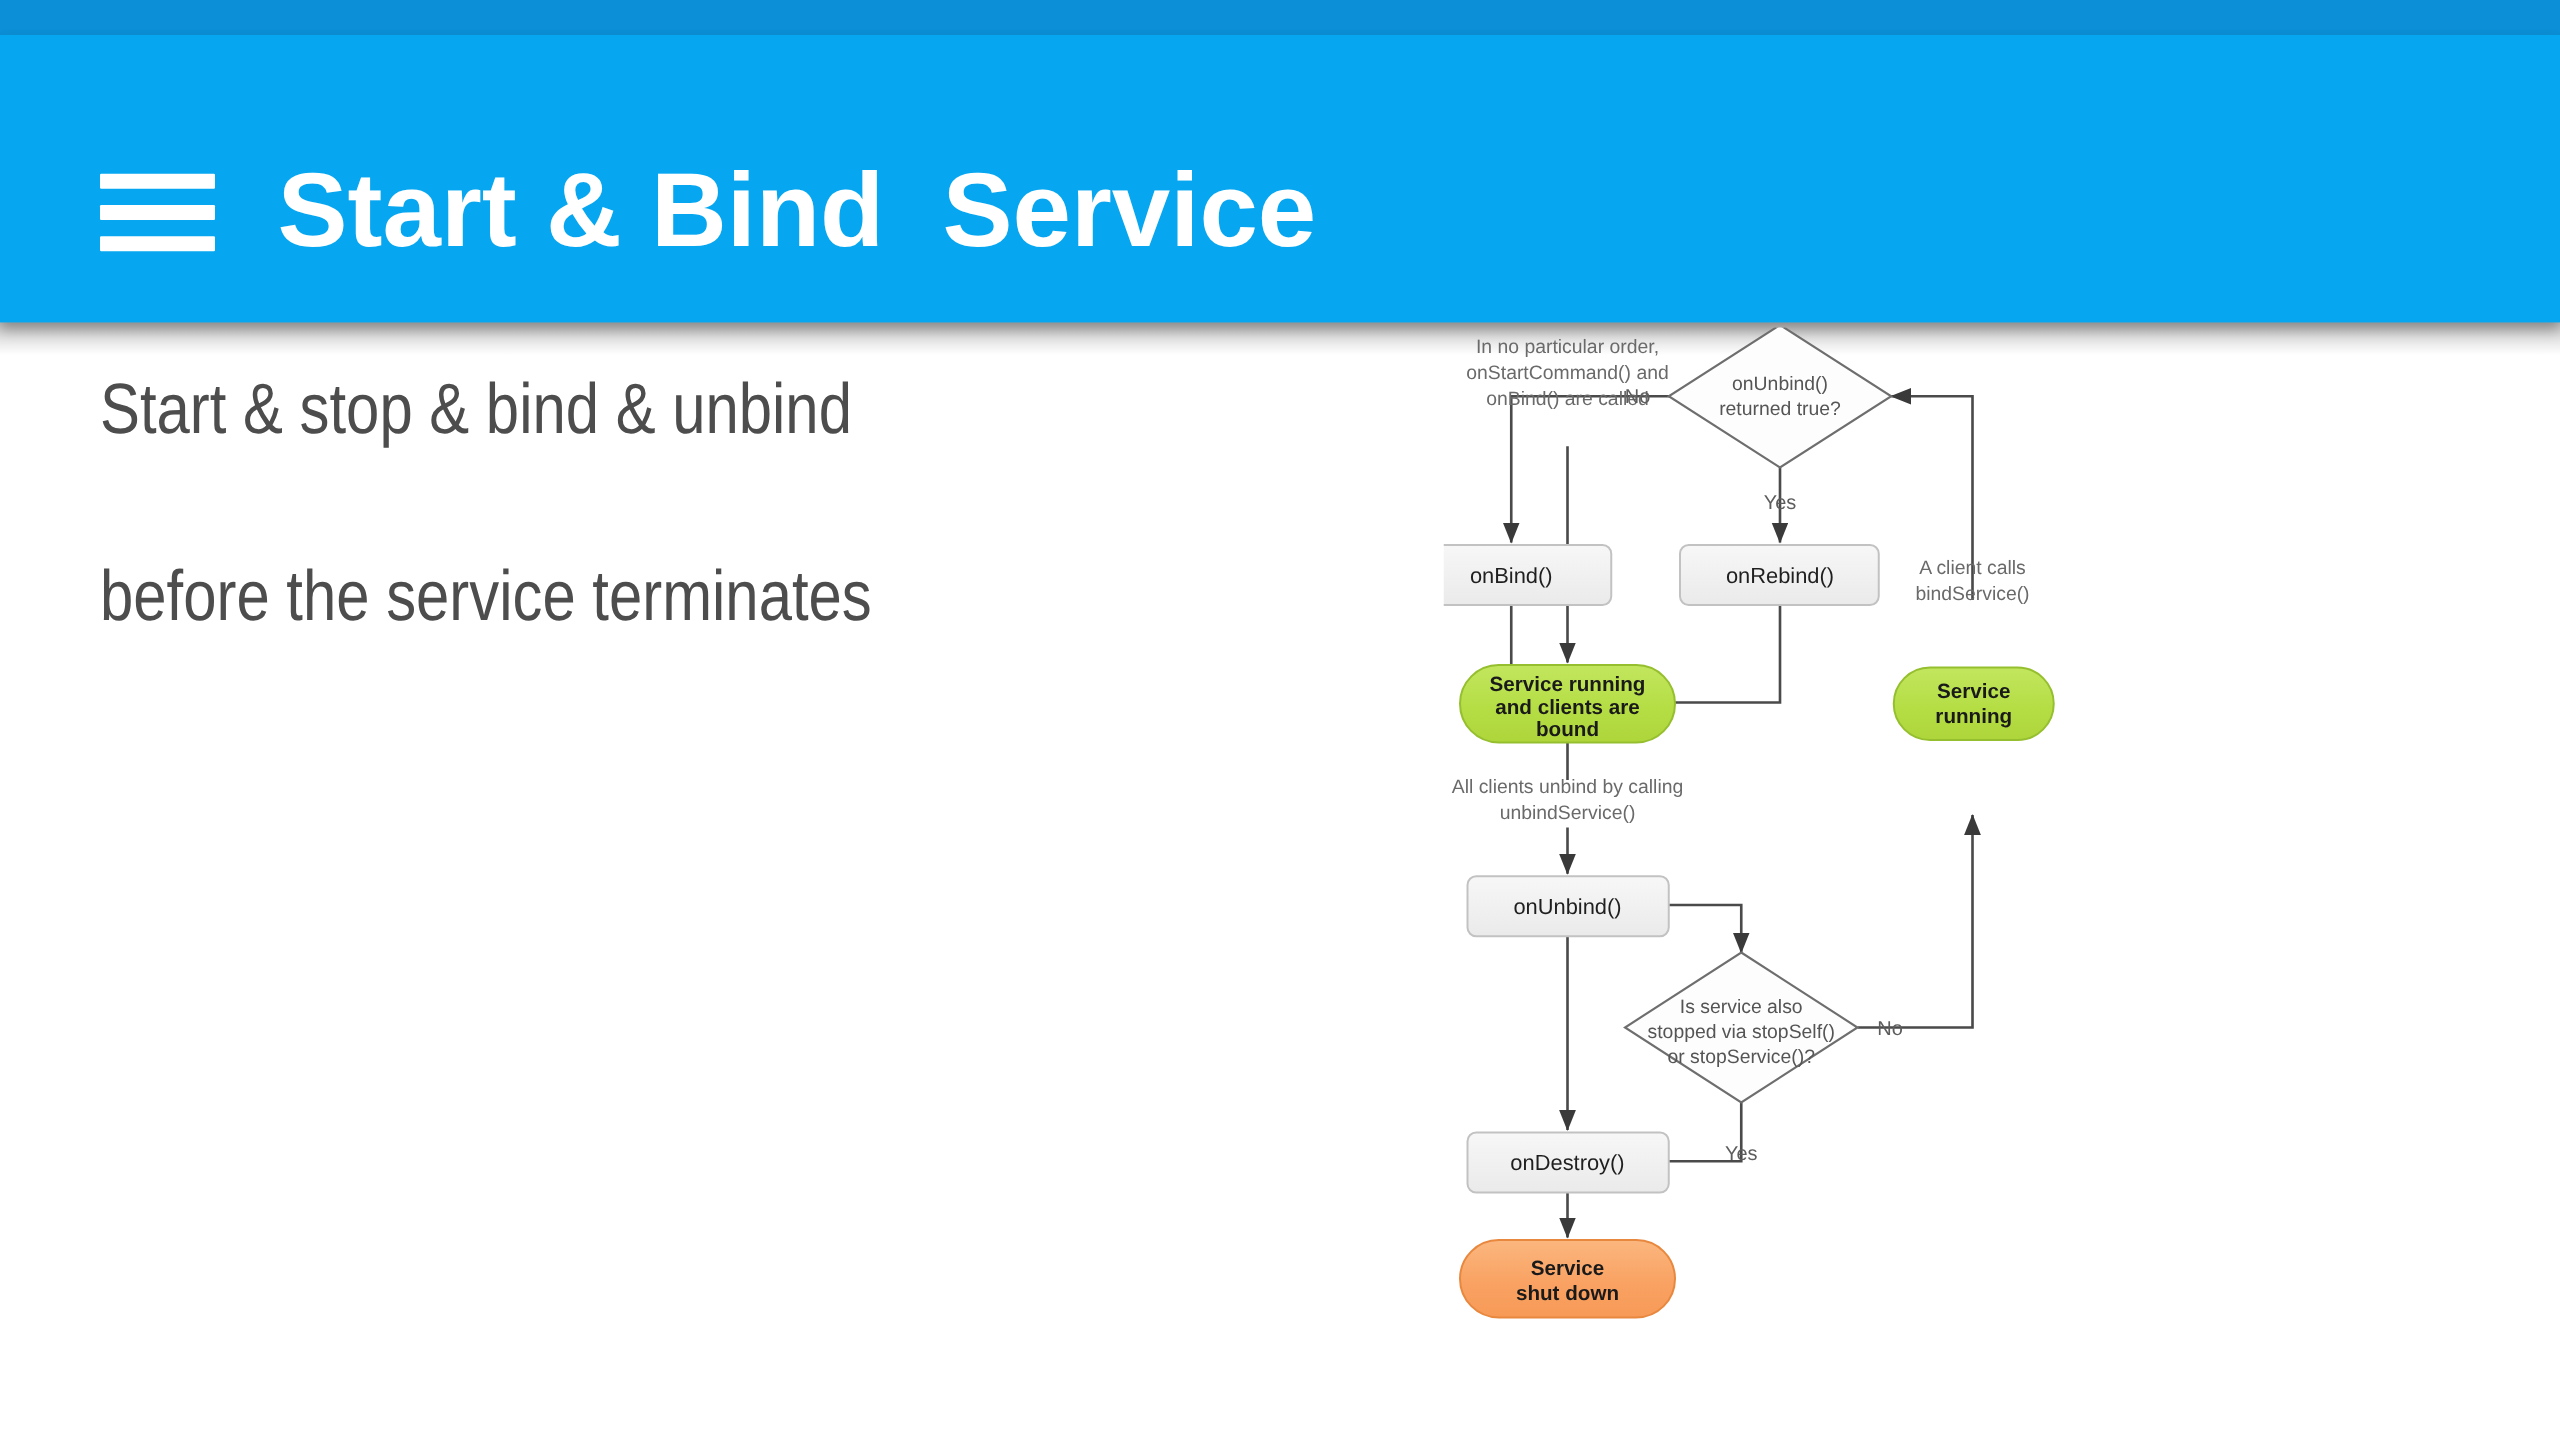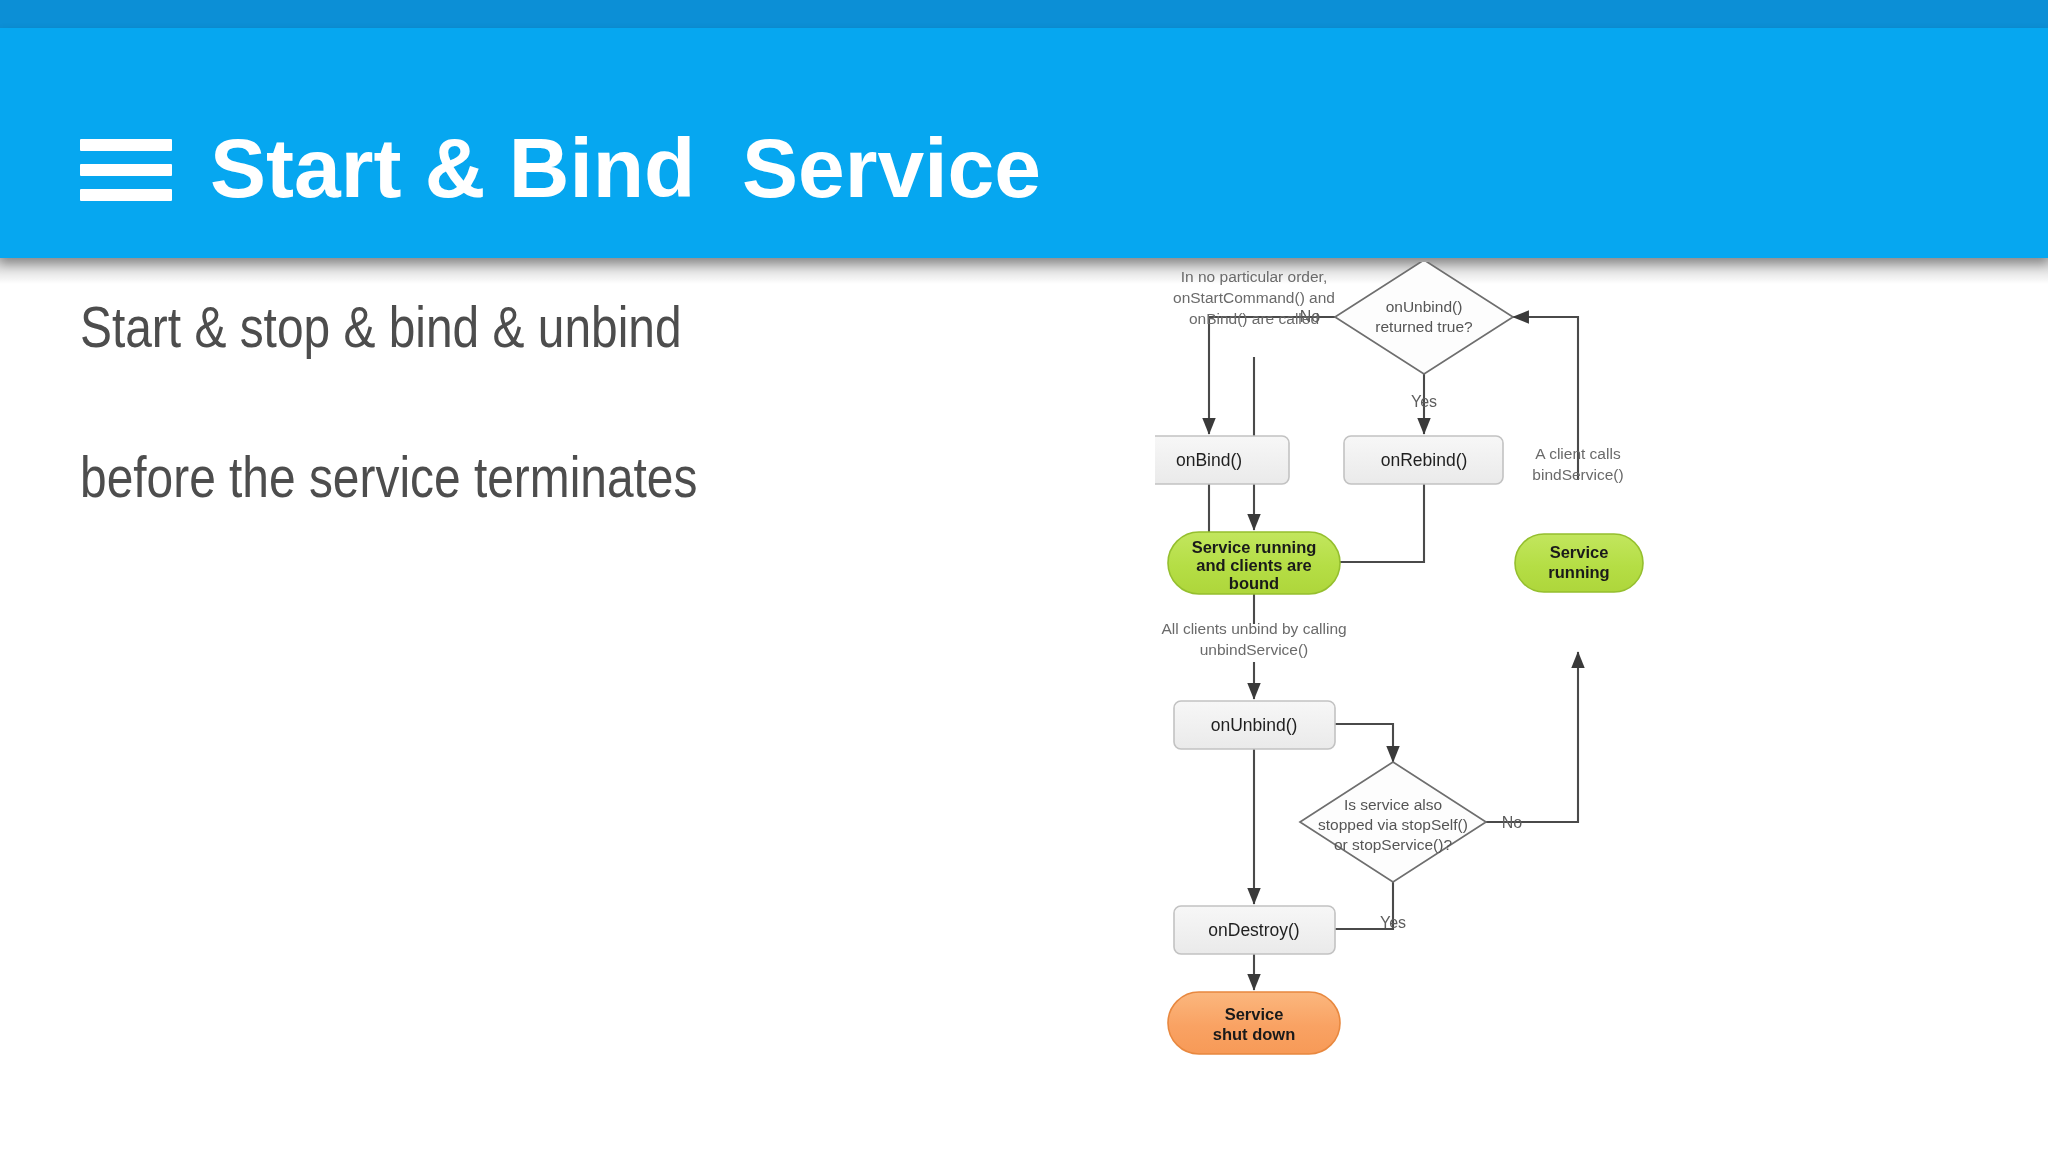--- a/index.html
+++ b/index.html
@@ -15,21 +15,21 @@
     position:absolute;left:0;top:0;width:2048px;height:28px;
     background:#0c8fd6;
   }
   .appbar{
     position:absolute;left:0;top:28px;width:2048px;height:230px;
     background:#06a7f0;
     box-shadow:0 6px 10px rgba(0,0,0,.30);
   }
   .appbar-inner{
     position:absolute;left:80px;top:98px;
-    display:flex;align-items:center;
+    display:flex;align-items:center;gap:12px;
   }
   .hamburger{
     width:92px;height:62px;
     display:flex;flex-direction:column;justify-content:space-between;
     margin-right:38px;margin-top:4px;
   }
   .hamburger span{display:block;height:12px;background:#ffffff;border-radius:1px;}
   .app-title{
     color:#ffffff;
     font-size:84px;

